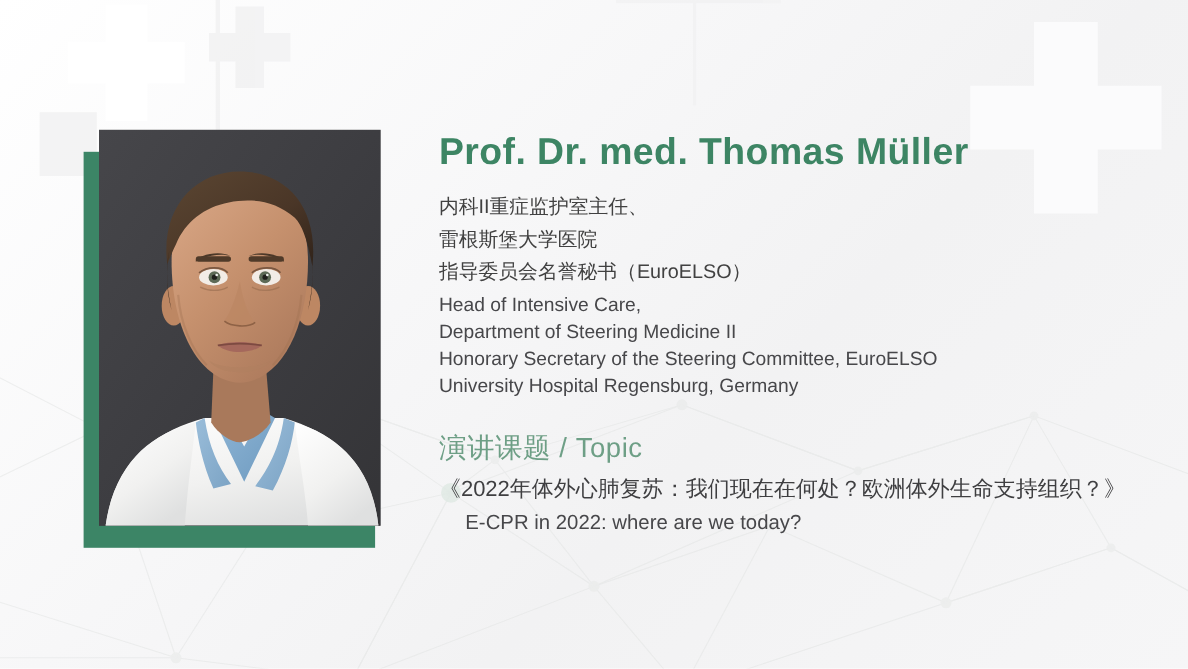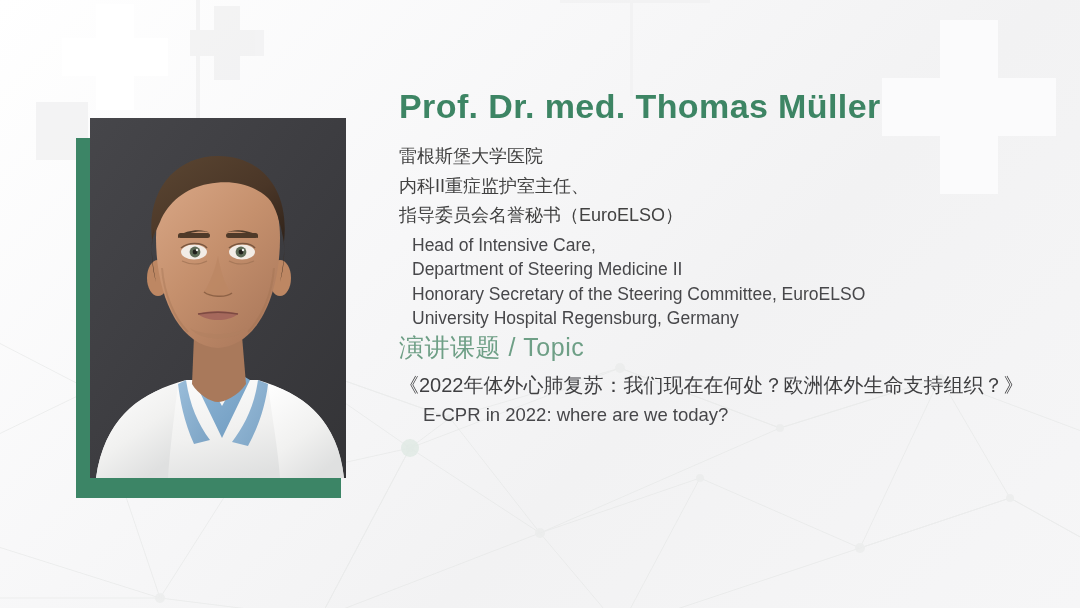--- a/index.html
+++ b/index.html
@@ -62,21 +62,21 @@
     overflow: hidden;
     background: #3d3d3f;
     box-shadow: 0 0 0 0 rgba(0,0,0,0);
   }
   .portrait svg { display: block; width: 100%; height: 100%; }
 
   
   .text-col {
     position: absolute;
     left: 399px;
-    top: 84px;
+    top: 116px;
     width: 660px;
   }
 
   .speaker-name {
     margin: 0;
     font-size: 34px;
     font-weight: bold;
     letter-spacing: 0.4px;
     color: #3d8564;
     line-height: 44px;
@@ -91,23 +91,24 @@
     font-weight: 500;
   }
   .cred-cn div { white-space: nowrap; }
 
   .cred-en {
     margin-top: 2px;
     color: #47474a;
     font-size: 17.5px;
     line-height: 24.5px;
   }
-  .cred-en div { white-space: nowrap; margin-left: 13px; }
+  .cred-en div { white-space: nowrap; }
 
   .topic-head {
+    margin-top: 28px;
     color: #6e9f86;
     font-size: 25px;
     line-height: 32px;
     letter-spacing: 0.5px;
     white-space: nowrap;
   }
 
   .topic-cn {
     margin-top: 8px;
     color: #3f3f41;
@@ -270,22 +271,22 @@
         <path d="M184 150 C182 176 172 200 158 214" stroke="#9d7051" stroke-width="2" fill="none" opacity="0.35"></path>
       </svg>
     </div>
   </div>
 
   <div class="text-col">
 
     <h1 class="speaker-name">Prof. Dr. med. Thomas Müller</h1>
 
     <div class="cred-cn">
+      <div>内科II重症监护室主任、</div>
       <div>雷根斯堡大学医院</div>
-      <div>内科II重症监护室主任、</div>
       <div>指导委员会名誉秘书（EuroELSO）</div>
     </div>
 
     <div class="cred-en">
       <div>Head of Intensive Care,</div>
       <div>Department of Steering Medicine II</div>
       <div>Honorary Secretary of the Steering Committee, EuroELSO</div>
       <div>University Hospital Regensburg, Germany</div>
     </div>
 

